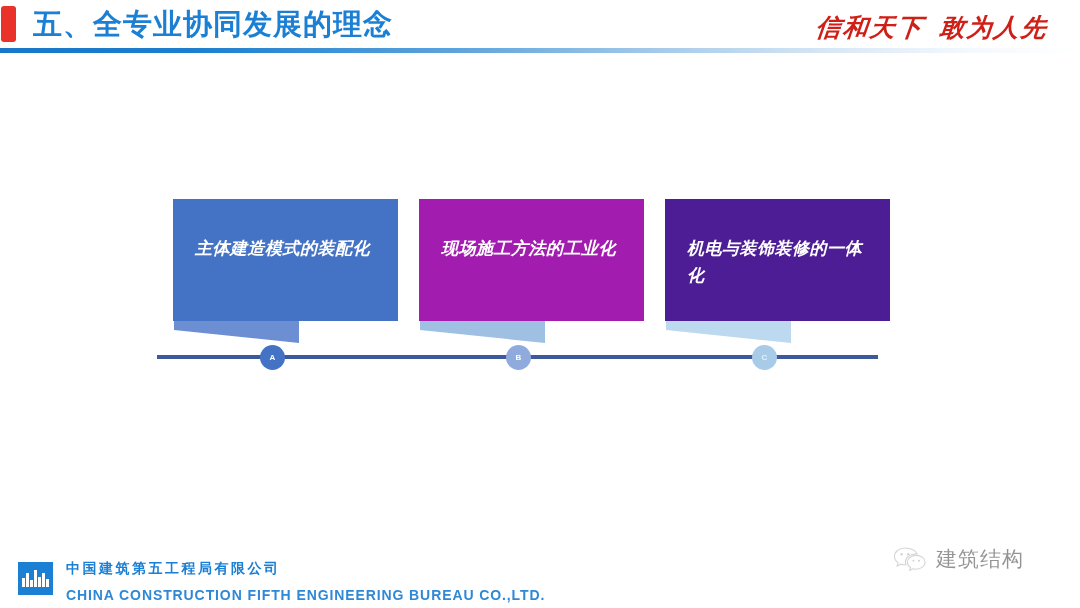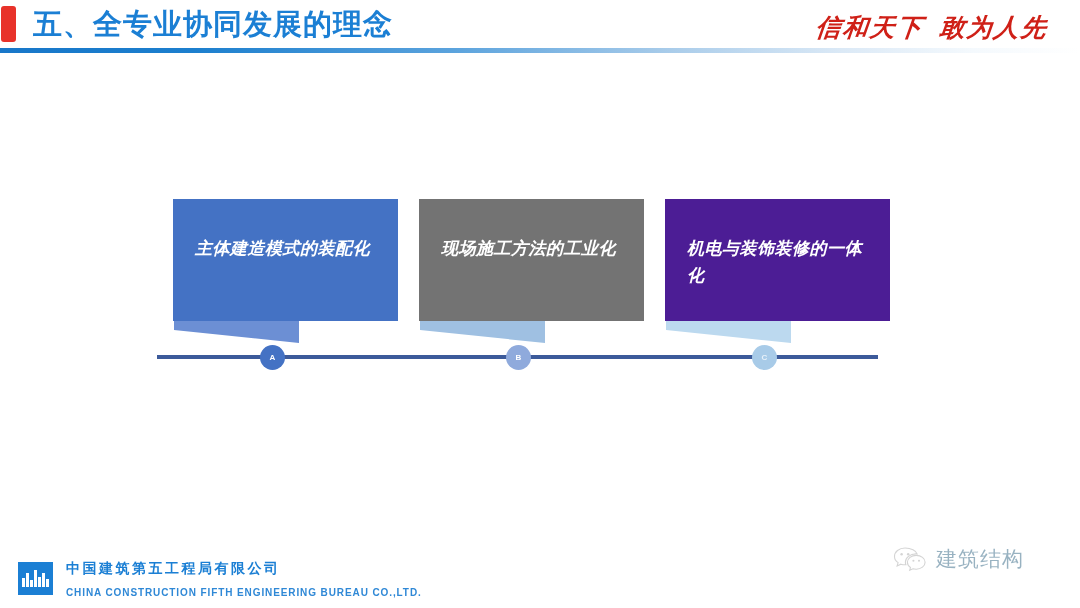--- a/index.html
+++ b/index.html
@@ -113,36 +113,36 @@
   }
   .logo-cn {
     position: absolute; left: 48px; top: 0px;
     font-size: 14px; font-weight: bold;
     color: #1b7fd4;
     letter-spacing: 2.5px;
     white-space: nowrap;
   }
   .logo-en {
     position: absolute; left: 48px; top: 27px;
-    font-size: 10px; font-weight: bold;
+    font-size: 14px; font-weight: bold;
     color: #2f88d6;
     letter-spacing: 0.9px;
     white-space: nowrap;
   }
 
   .watermark {
     position: absolute; left: 893px; top: 545px;
     display: flex; align-items: center;
     opacity: 0.42;
   }
   .wm-icon { width: 34px; height: 28px; position: relative; }
   .wm-text {
     margin-left: 9px;
     font-size: 21px;
-    color: #0c4a6e;
+    color: #000000;
     font-family: "Liberation Serif", "DejaVu Serif", serif;
     letter-spacing: 1px;
     white-space: nowrap;
   }
 </style>
 </head>
 <body>
 
 <div class="slide">
 
@@ -162,21 +162,21 @@
         <div class="card-label">主体建造模式的装配化</div>
       </div>
       <div class="card-tail">
         <svg width="125" height="22" viewBox="0 0 125 22">
           <polygon points="0,0 125,0 125,22 0,9" fill="#6c8fd4"></polygon>
         </svg>
       </div>
     </div>
 
     <div class="card-wrap c1">
-      <div class="card" style="background: #737373;">
+      <div class="card" style="background: #a21caf;">
         <div class="card-label">现场施工方法的工业化</div>
       </div>
       <div class="card-tail">
         <svg width="125" height="22" viewBox="0 0 125 22">
           <polygon points="0,0 125,0 125,22 0,9" fill="#9fc0e2"></polygon>
         </svg>
       </div>
     </div>
 
     <div class="card-wrap c2">

